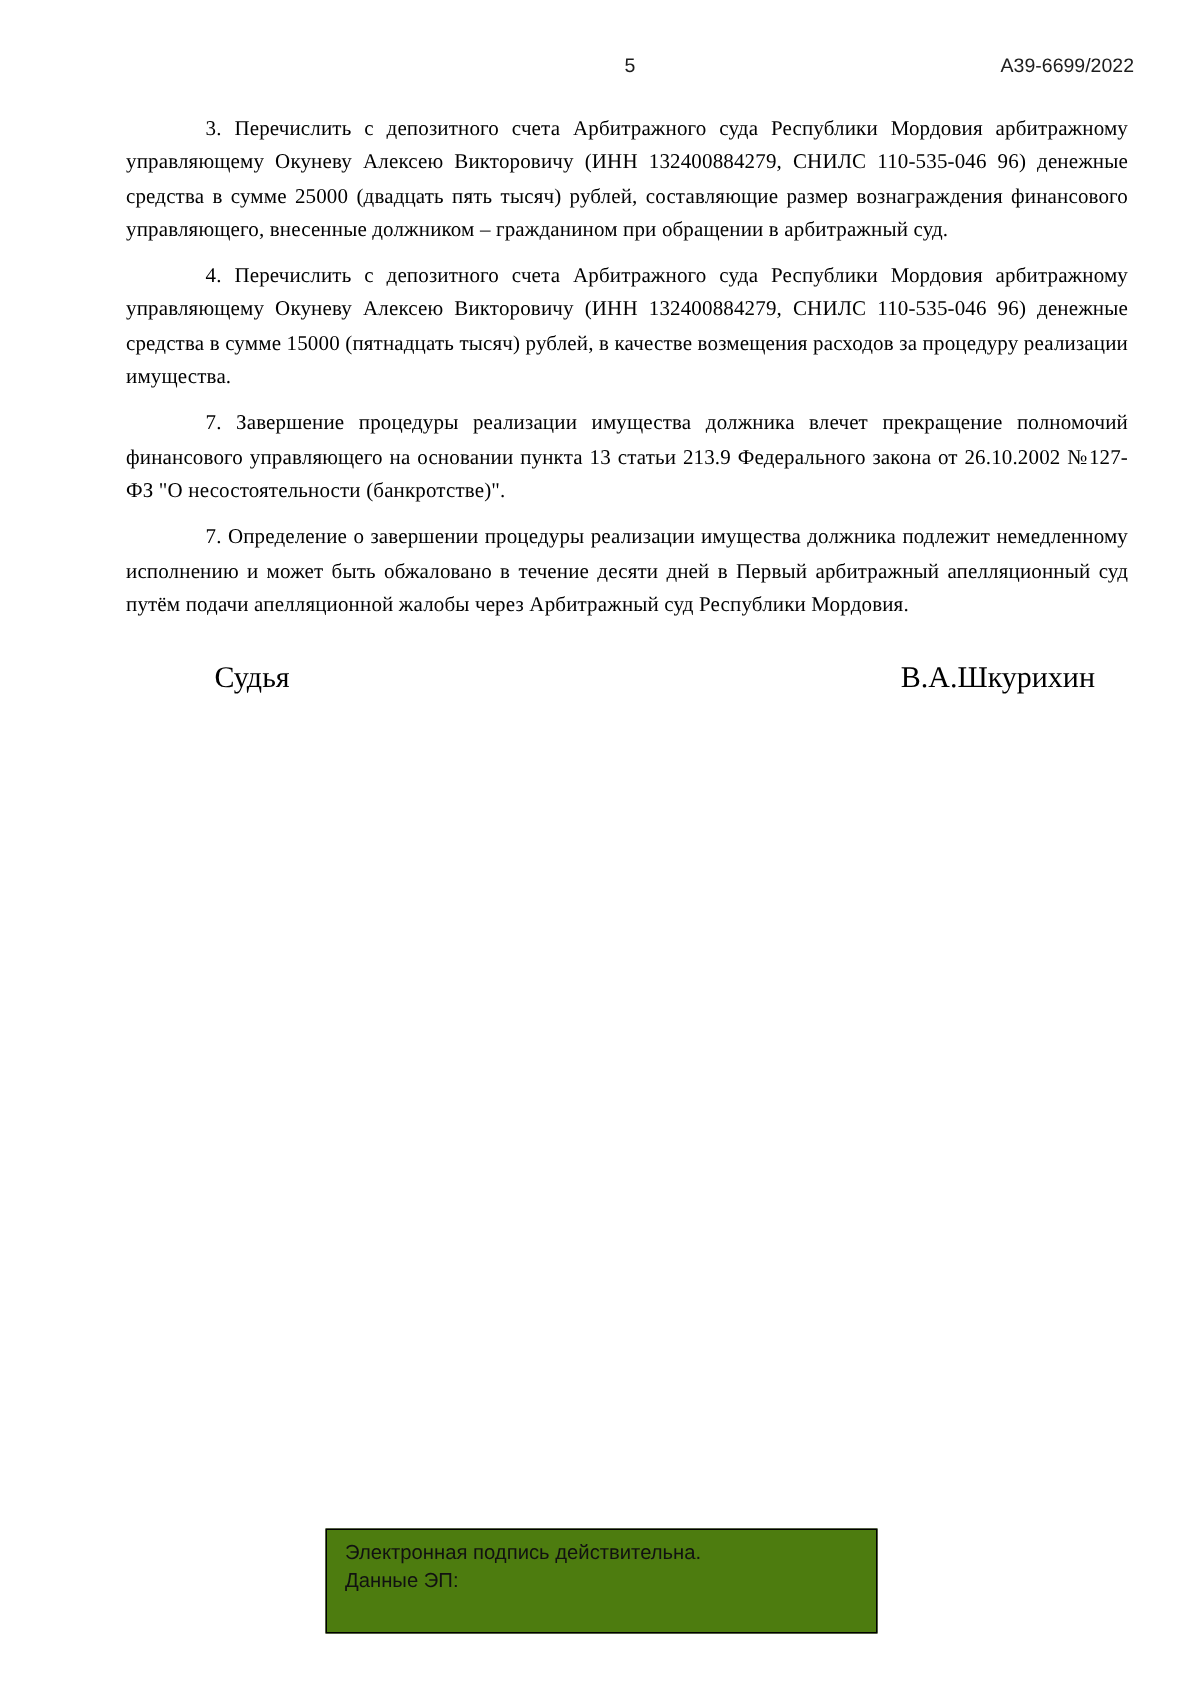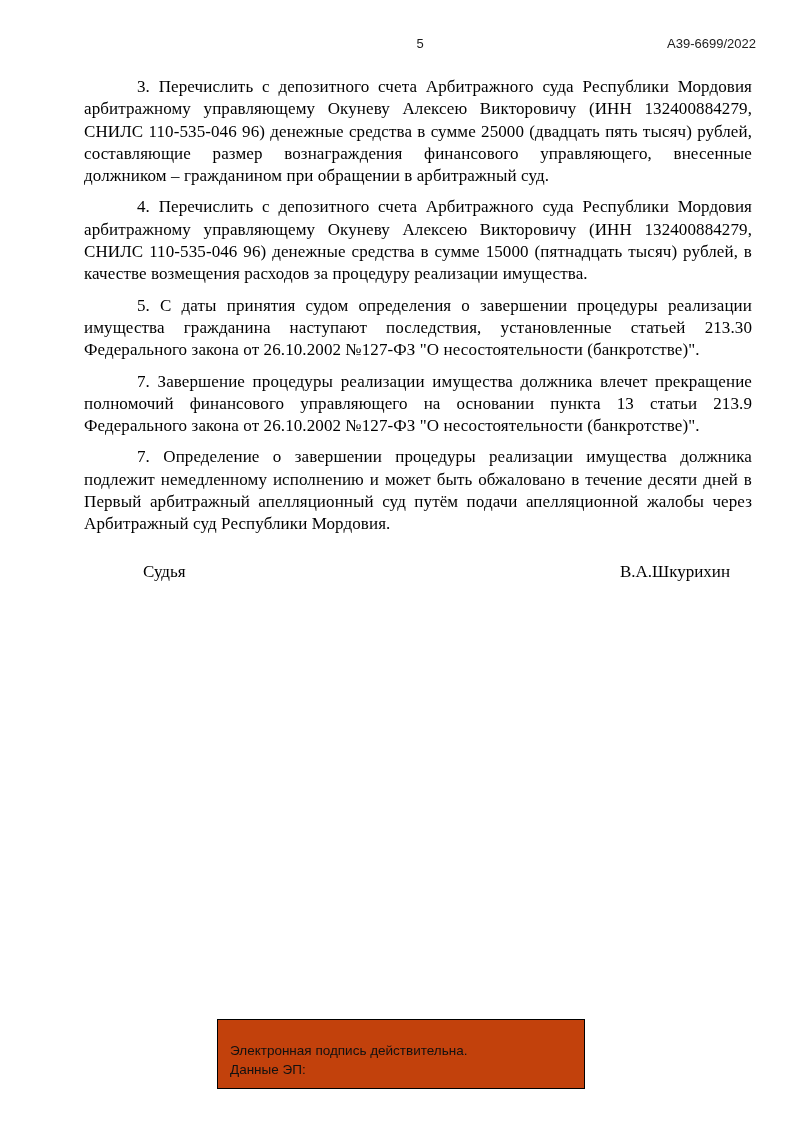--- a/index.html
+++ b/index.html
@@ -34,44 +34,44 @@
     text-align: center;
   }
   .case-number {
     position: absolute;
     right: 0;
     top: 0;
     margin-left: 24px;
   }
   .doc-body p {
     margin: 0 4px 9px 0;
-    font-size: 17px;
+    font-size: 14px;
     line-height: 22.3px;
     text-align: justify;
     text-indent: 53px;
     letter-spacing: 0.1px;
   }
   .signature-row {
     margin-top: 26px;
     display: flex;
     justify-content: space-between;
-    font-size: 17px;
+    font-size: 20px;
     padding-left: 59px;
     padding-right: 26px;
     gap: 12px;
   }
   .stamp-box {
     position: absolute;
     left: 217px;
     top: 1019px;
     width: 368px;
     min-height: 70px;
     border: 1px solid #000000;
-    background: #c2410c;
-    padding: 23px 8px 9px 12px;
+    background: #4d7c0f;
+    padding: 7px 8px 9px 12px;
   }
   .stamp-title {
     font-family: "Liberation Sans", sans-serif;
     font-size: 13.5px;
     color: #111111;
     margin-bottom: 4px;
   }
   .stamp-row {
     display: flex;
     align-items: center;
@@ -98,21 +98,20 @@
 <div class="page">
 
   <div class="header-row">
     <span class="page-number">5</span>
     <span class="case-number">А39-6699/2022</span>
   </div>
 
   <div class="doc-body">
     <p>3. Перечислить с депозитного счета Арбитражного суда Республики Мордовия арбитражному управляющему Окуневу Алексею Викторовичу (ИНН 132400884279, СНИЛС 110-535-046 96) денежные средства в сумме 25000 (двадцать пять тысяч) рублей, составляющие размер вознаграждения финансового управляющего, внесенные должником – гражданином при обращении в арбитражный суд.</p>
     <p>4. Перечислить с депозитного счета Арбитражного суда Республики Мордовия арбитражному управляющему Окуневу Алексею Викторовичу (ИНН 132400884279, СНИЛС 110-535-046 96) денежные средства в сумме 15000 (пятнадцать тысяч) рублей, в качестве возмещения расходов за процедуру реализации имущества.</p>
-    <p>5. С даты принятия судом определения о завершении процедуры реализации имущества гражданина наступают последствия, установленные статьей 213.30 Федерального закона от 26.10.2002 №127-ФЗ "О несостоятельности (банкротстве)".</p>
     <p>7. Завершение процедуры реализации имущества должника влечет прекращение полномочий финансового управляющего на основании пункта 13 статьи 213.9 Федерального закона от 26.10.2002 №127-ФЗ "О несостоятельности (банкротстве)".</p>
     <p>7. Определение о завершении процедуры реализации имущества должника подлежит немедленному исполнению и может быть обжаловано в течение десяти дней в Первый арбитражный апелляционный суд путём подачи апелляционной жалобы через Арбитражный суд Республики Мордовия.</p>
 
     <div class="signature-row">
       <span>Судья</span>
       <span>В.А.Шкурихин</span>
     </div>
   </div>
 
 </div>

